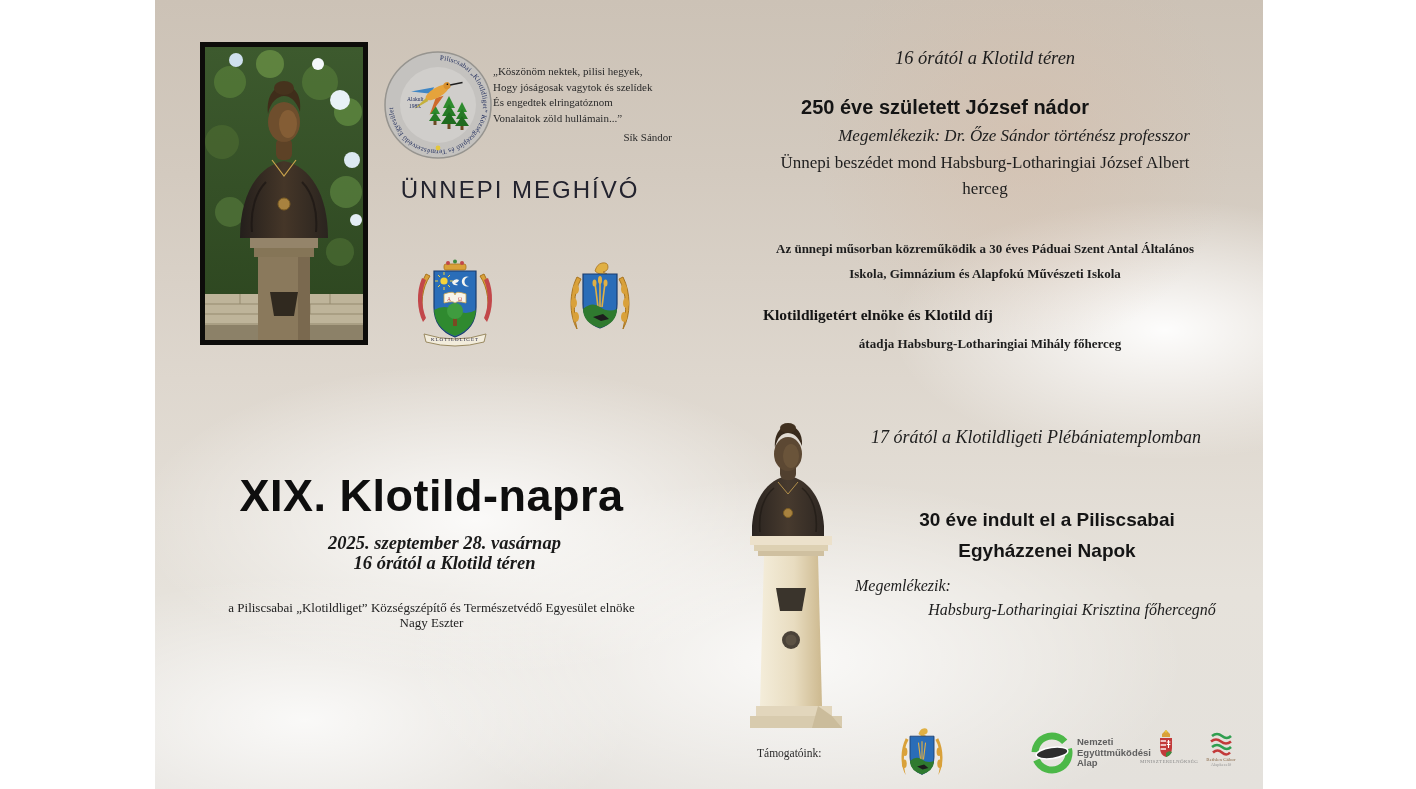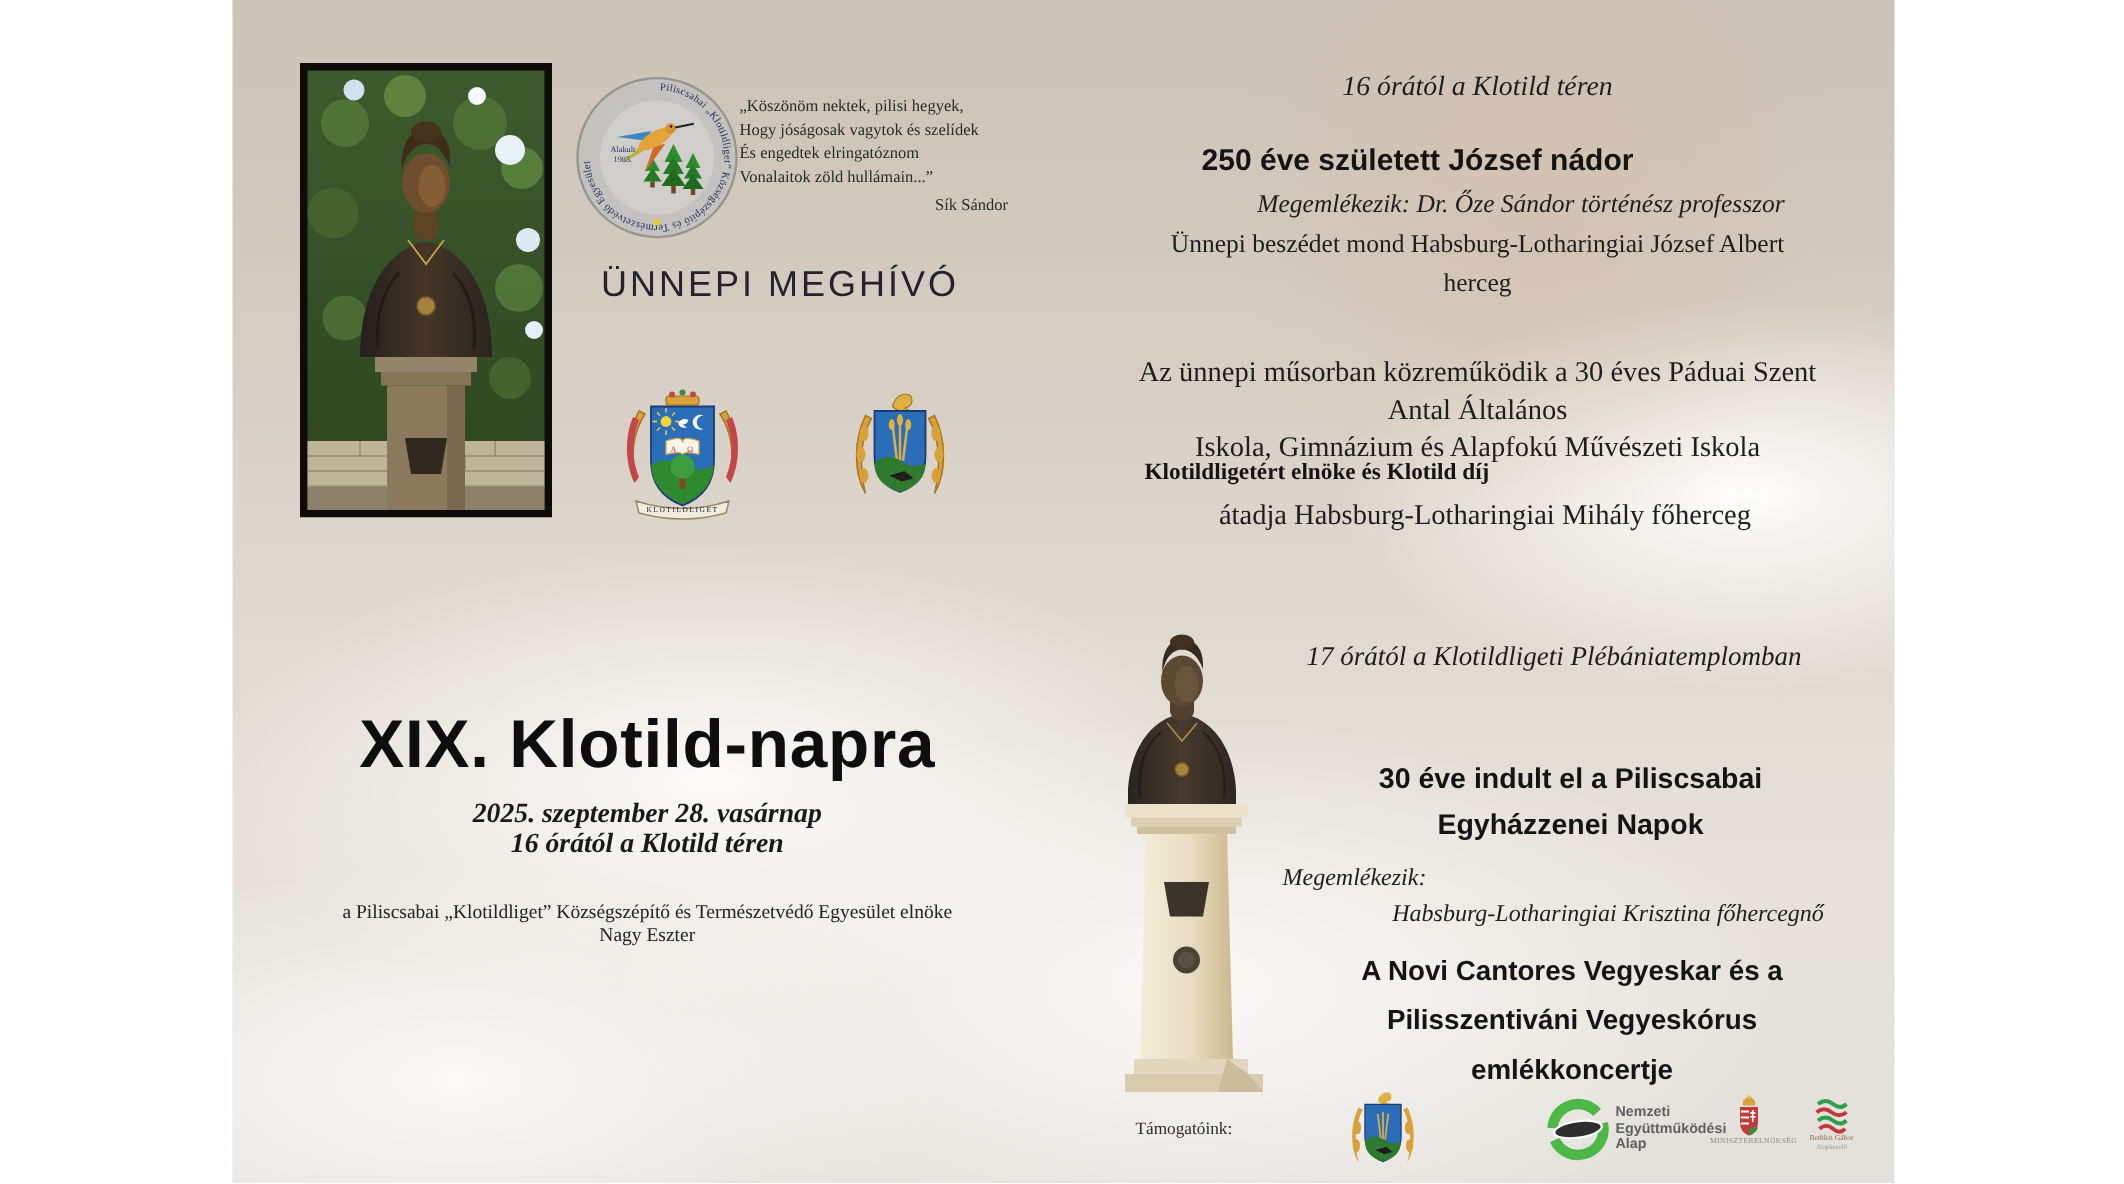--- a/index.html
+++ b/index.html
@@ -22,21 +22,21 @@
   .quote-author{text-align:right;margin-top:4px;padding-right:6px;}
   .main-title{font-size:24px;letter-spacing:2px;color:#23232e;font-weight:400;}
   .intro{font-size:13px;line-height:15.5px;color:#222;}
   .event-title{font-size:45px;font-weight:bold;color:#0e0e0e;letter-spacing:.5px;}
   .event-when{font-size:18.5px;line-height:19.5px;font-weight:bold;font-style:italic;color:#191919;}
   .signature{font-size:13px;line-height:15px;color:#222;}
   .h-it{font-size:18.5px;font-style:italic;color:#1d1d1d;}
   .b-sans-20{font-size:20px;font-weight:bold;color:#141414;}
   .it-17{font-size:17px;font-style:italic;color:#1d1d1d;}
   .serif-17{font-size:17px;line-height:26px;color:#1d1d1d;}
-  .serif-155{font-size:19px;line-height:25px;color:#1d1d1d;}
+  .serif-155{font-size:13px;line-height:25px;color:#1d1d1d;font-weight:bold;}
   .b-serif-155{font-size:15.5px;font-weight:bold;color:#141414;}
   .b-sans-19{font-size:19px;font-weight:bold;color:#141414;line-height:30px;}
   .it-16{font-size:16px;font-style:italic;color:#1d1d1d;}
   .concert{font-size:18.5px;font-weight:bold;color:#141414;line-height:33px;}
   .sponsor-label{font-size:11.5px;color:#2a2a2a;}
   .nea-text{font-size:9.5px;line-height:10.5px;font-weight:bold;color:#5f5f5f;}
   .tiny-cap{font-size:5px;letter-spacing:.3px;color:#8a8a8a;text-align:center;}
   .tiny-b1{font-size:5px;color:#8a6a4a;text-align:center;}
   .tiny-b2{font-size:4.5px;color:#9a9a9a;text-align:center;}
 </style>
@@ -182,21 +182,21 @@
           <ellipse cx="25.5" cy="22" rx="2" ry="3.6"></ellipse>
           <ellipse cx="36.5" cy="22" rx="2" ry="3.6"></ellipse>
     </g>
     <path d="M14,48 q9,-8 17,-2 q8,6 17,2 q0,14 -17,19 q-17,-5 -17,-19 z" fill="#2f7a2f"></path>
     <path d="M24,56 l10,-3 l6,5 l-8,2 z" fill="#1d1d1d"></path>
   </svg>
 
 
   <div class="abs ctr event-title sans" style="left:0;top:470px;width:553px;">XIX. Klotild-napra</div>
 
-  <div class="abs ctr event-when" style="left:0;top:534px;width:553px;text-align:center;">
+  <div class="abs ctr event-when" style="left:13px;top:534px;width:553px;text-align:center;">
     <div>2025. szeptember 28. vasárnap</div>
     <div>16 órától a Klotild téren</div>
   </div>
 
   <div class="abs ctr signature" style="left:0;top:600px;width:553px;">
     <div>a Piliscsabai „Klotildliget” Községszépítő és Természetvédő Egyesület elnöke</div>
     <div>Nagy Eszter</div>
   </div>
 
   <div class="abs ctr h-it" style="left:553px;top:48px;width:554px;">16 órától a Klotild téren</div>
@@ -254,25 +254,20 @@
   </svg>
 
   <div class="abs ctr h-it" style="left:701px;top:427px;width:360px;font-size:18px;">17 órától a Klotildligeti Plébániatemplomban</div>
 
   <div class="abs ctr b-sans-19 sans" style="left:715px;top:505px;width:354px;">30 éve indult el a Piliscsabai</div>
   <div class="abs ctr b-sans-19 sans" style="left:715px;top:536px;width:354px;">Egyházzenei Napok</div>
 
   <div class="abs it-16" style="left:700px;top:577px;">Megemlékezik:</div>
   <div class="abs ctr it-16" style="left:740px;top:601px;width:354px;">Habsburg-Lotharingiai Krisztina főhercegnő</div>
 
-  <div class="abs ctr concert sans" style="left:716px;top:630px;width:354px;">
-    <div>A Novi Cantores Vegyeskar és a</div>
-    <div>Pilisszentiváni Vegyeskórus</div>
-    <div>emlékkoncertje</div>
-  </div>
 
   <div class="abs sponsor-label" style="left:602px;top:747px;">Támogatóink:</div>
 
   <svg class="abs" style="left:744px;top:727px;" width="46" height="58" viewBox="0 0 62 82">
     <path d="M8,16 C0,32 0,54 8,68 C4,52 4,32 12,18 Z" fill="#d9a13a"></path>
     <path d="M54,16 C62,32 62,54 54,68 C58,52 58,32 50,18 Z" fill="#d9a13a"></path>
     <ellipse cx="7" cy="35" rx="3.4" ry="6" fill="#d9a13a"></ellipse>
         <ellipse cx="6" cy="52" rx="3.4" ry="6" fill="#d9a13a"></ellipse>
     <ellipse cx="55" cy="35" rx="3.4" ry="6" fill="#d9a13a"></ellipse>
         <ellipse cx="56" cy="52" rx="3.4" ry="6" fill="#d9a13a"></ellipse>

